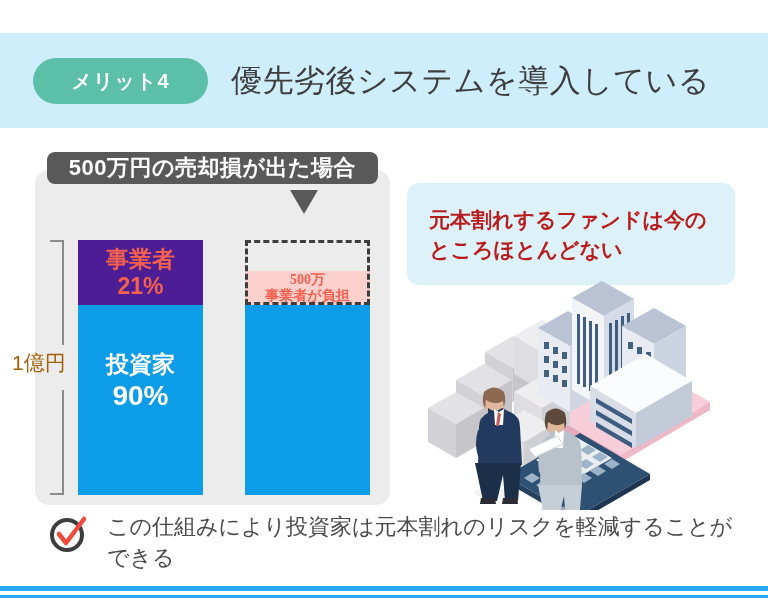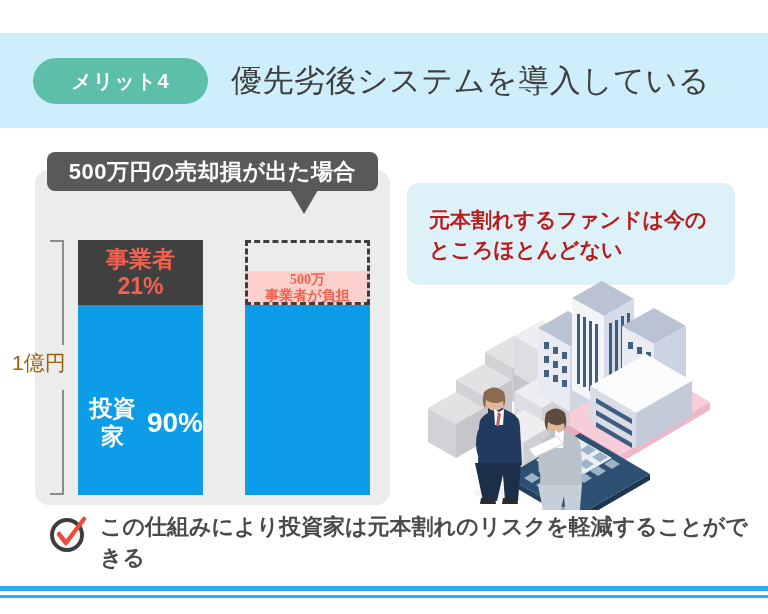--- a/index.html
+++ b/index.html
@@ -65,21 +65,21 @@
     height: 335px;
     background: #ececec;
     border-radius: 14px;
   }
 
   .banner {
     position: absolute;
     left: 47px;
     top: 152px;
     width: 331px;
-    height: 39px;
+    height: 32px;
     background: #595959;
     border-radius: 8px;
     display: flex;
     align-items: center;
     justify-content: center;
   }
   .banner-label {
     color: #ffffff;
     font-size: 22px;
     font-weight: bold;
@@ -142,35 +142,35 @@
   }
   .bar.left  { left: 78px; }
   .bar.right { left: 245px; font-family: Liberation Serif, serif; }
 
   .seg-top {
     position: absolute;
     left: 0;
     top: 0;
     width: 100%;
     height: 25.5%;
-    background: #404040;
+    background: #4c1d95;
     display: flex;
     flex-direction: column;
     align-items: center;
     justify-content: center;
   }
   .seg-bottom {
     position: absolute;
     left: 0;
     top: 25.5%;
     width: 100%;
     height: 74.5%;
     background: #0d9de8;
     display: flex;
-    flex-direction: row;
+    flex-direction: column;
     align-items: center;
     justify-content: flex-start;
     padding-top: 46px;
     box-sizing: border-box;
   }
   .seg-label-red {
     color: #f4604e;
     font-weight: bold;
     line-height: 1.15;
     text-align: center;
@@ -258,23 +258,24 @@
     gap: 12px;
   }
   .check-icon {
     flex: 0 0 auto;
     width: 40px;
     height: 40px;
     margin-top: 2px;
   }
   .footer-text {
     font-size: 22px;
-    font-weight: bold;
+    font-weight: normal;
     color: #4a4a4a;
     line-height: 1.4;
+    margin-left: 7px;
   }
 
   
   .rule {
     position: absolute;
     left: 0;
     width: 768px;
     background: #2aa9f7;
   }
   .rule.thick { top: 586px; height: 5px; }

